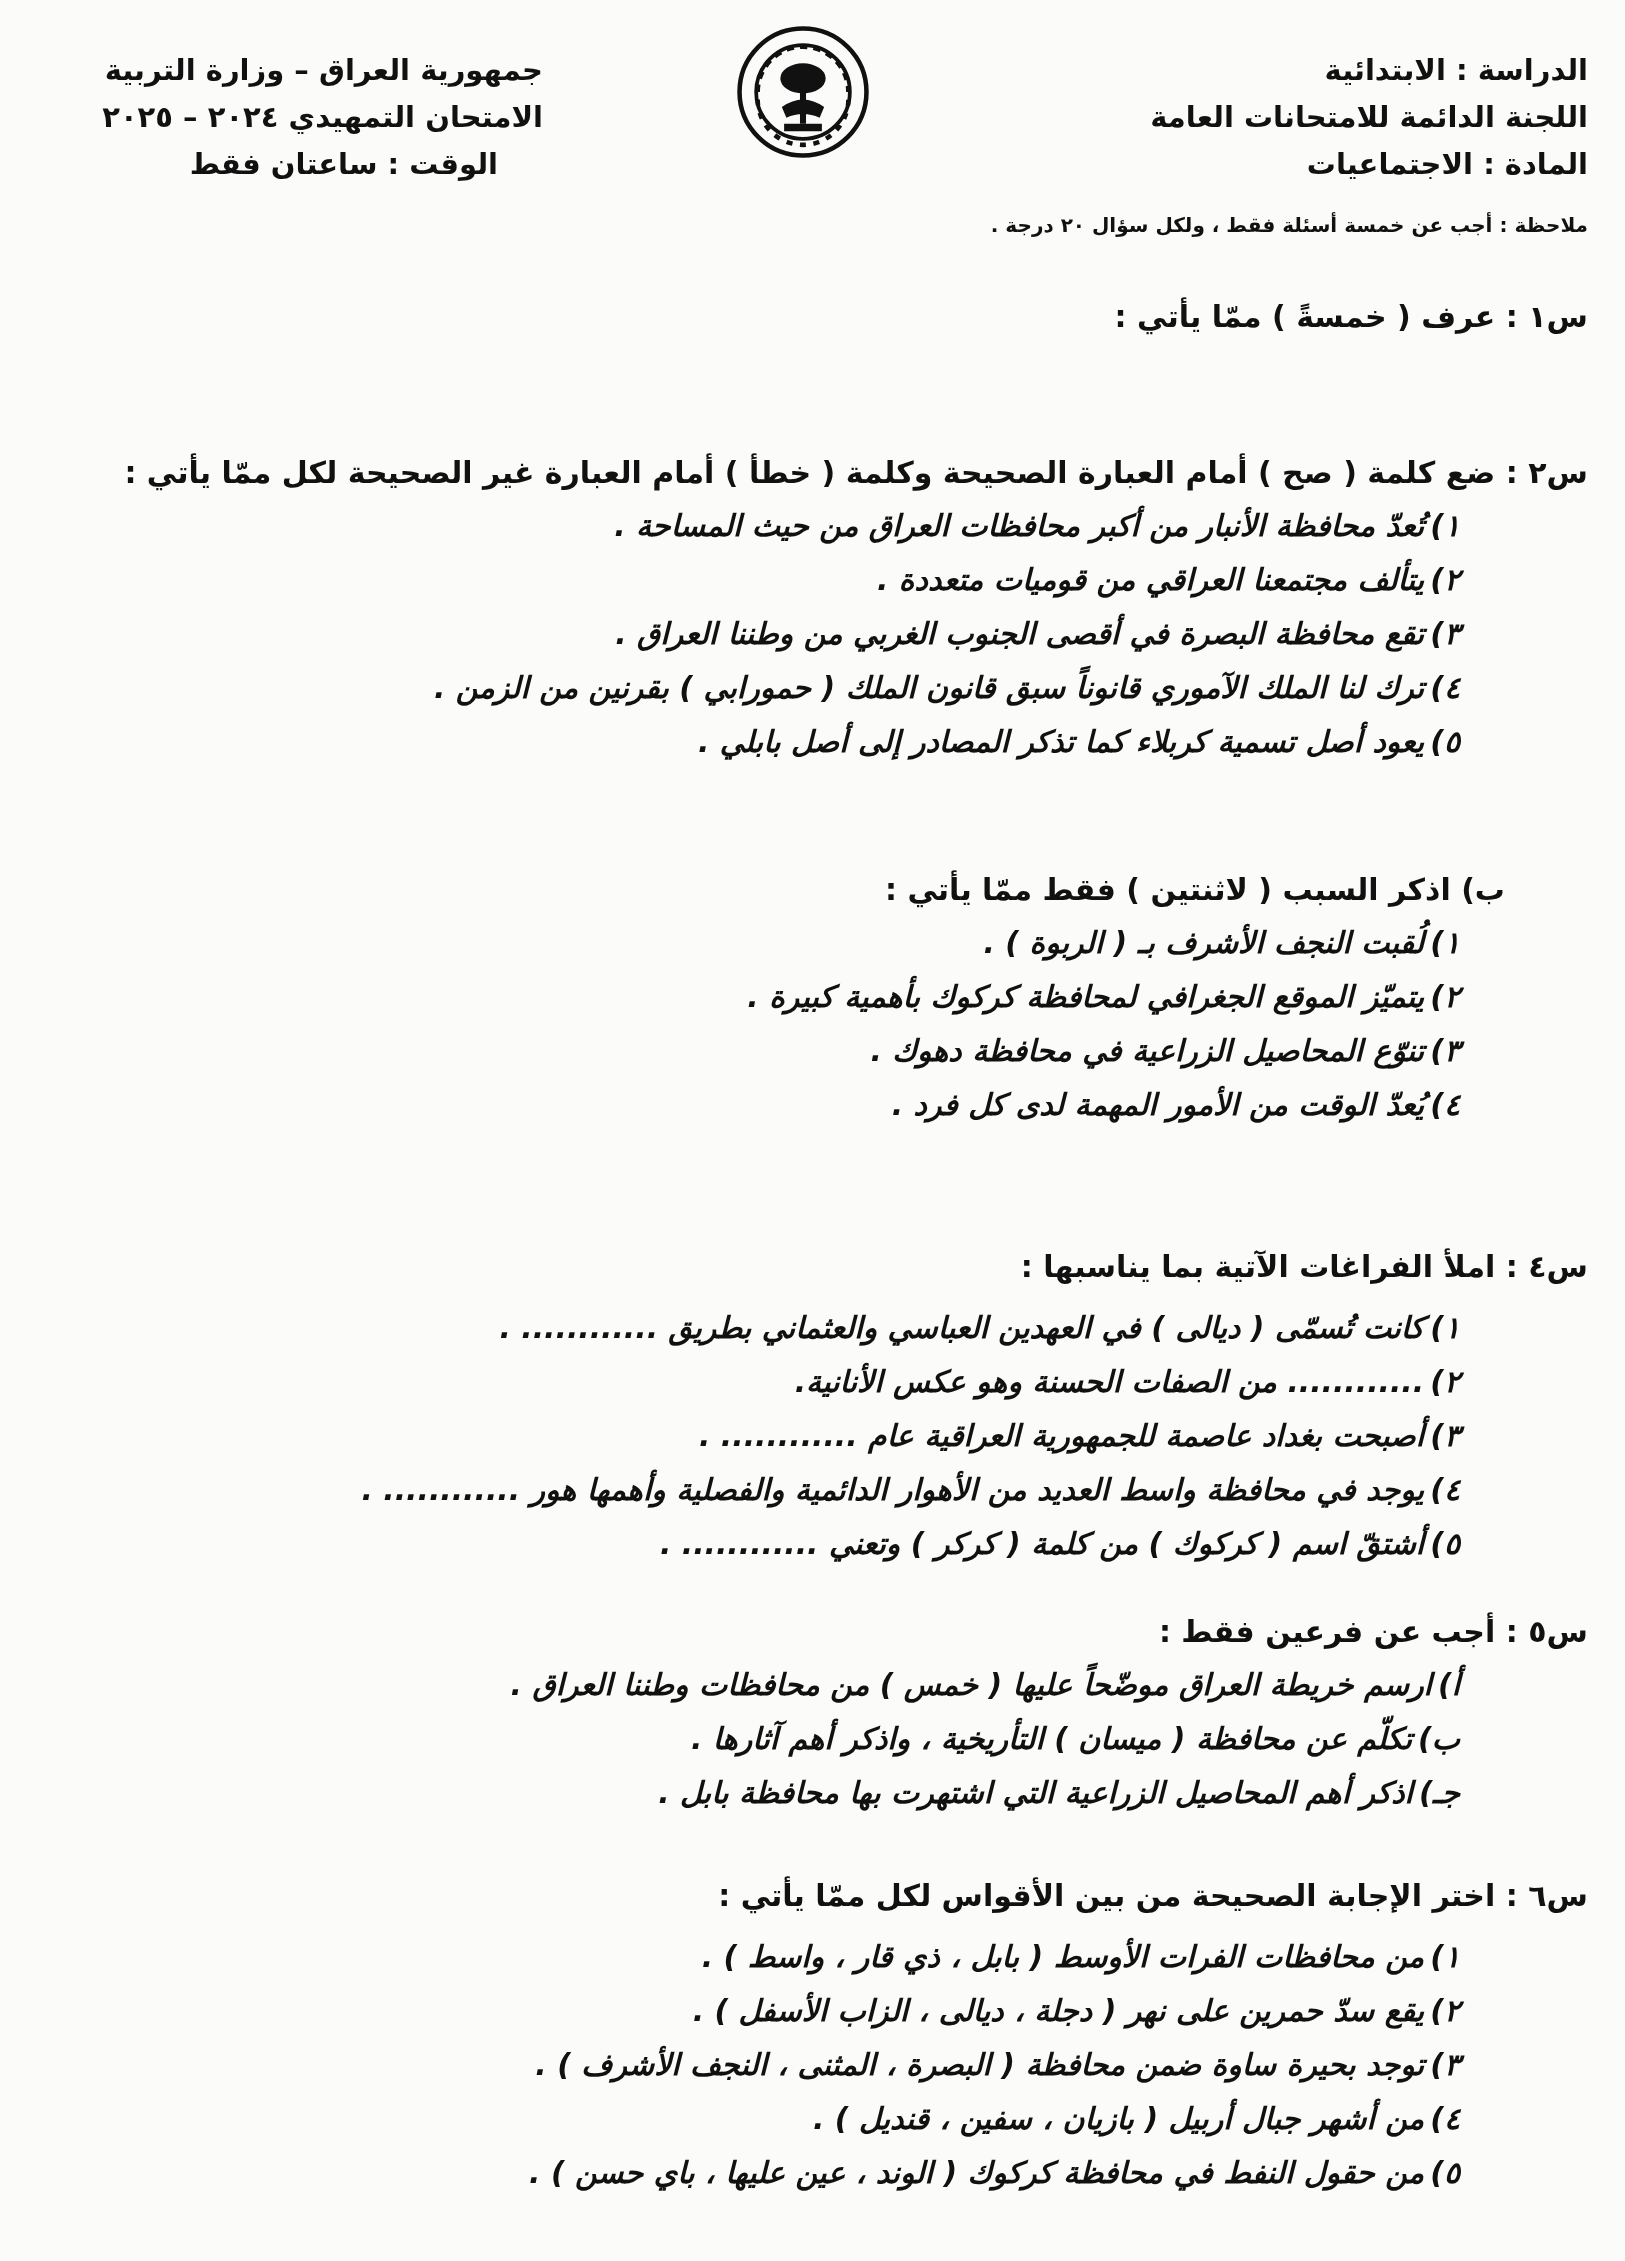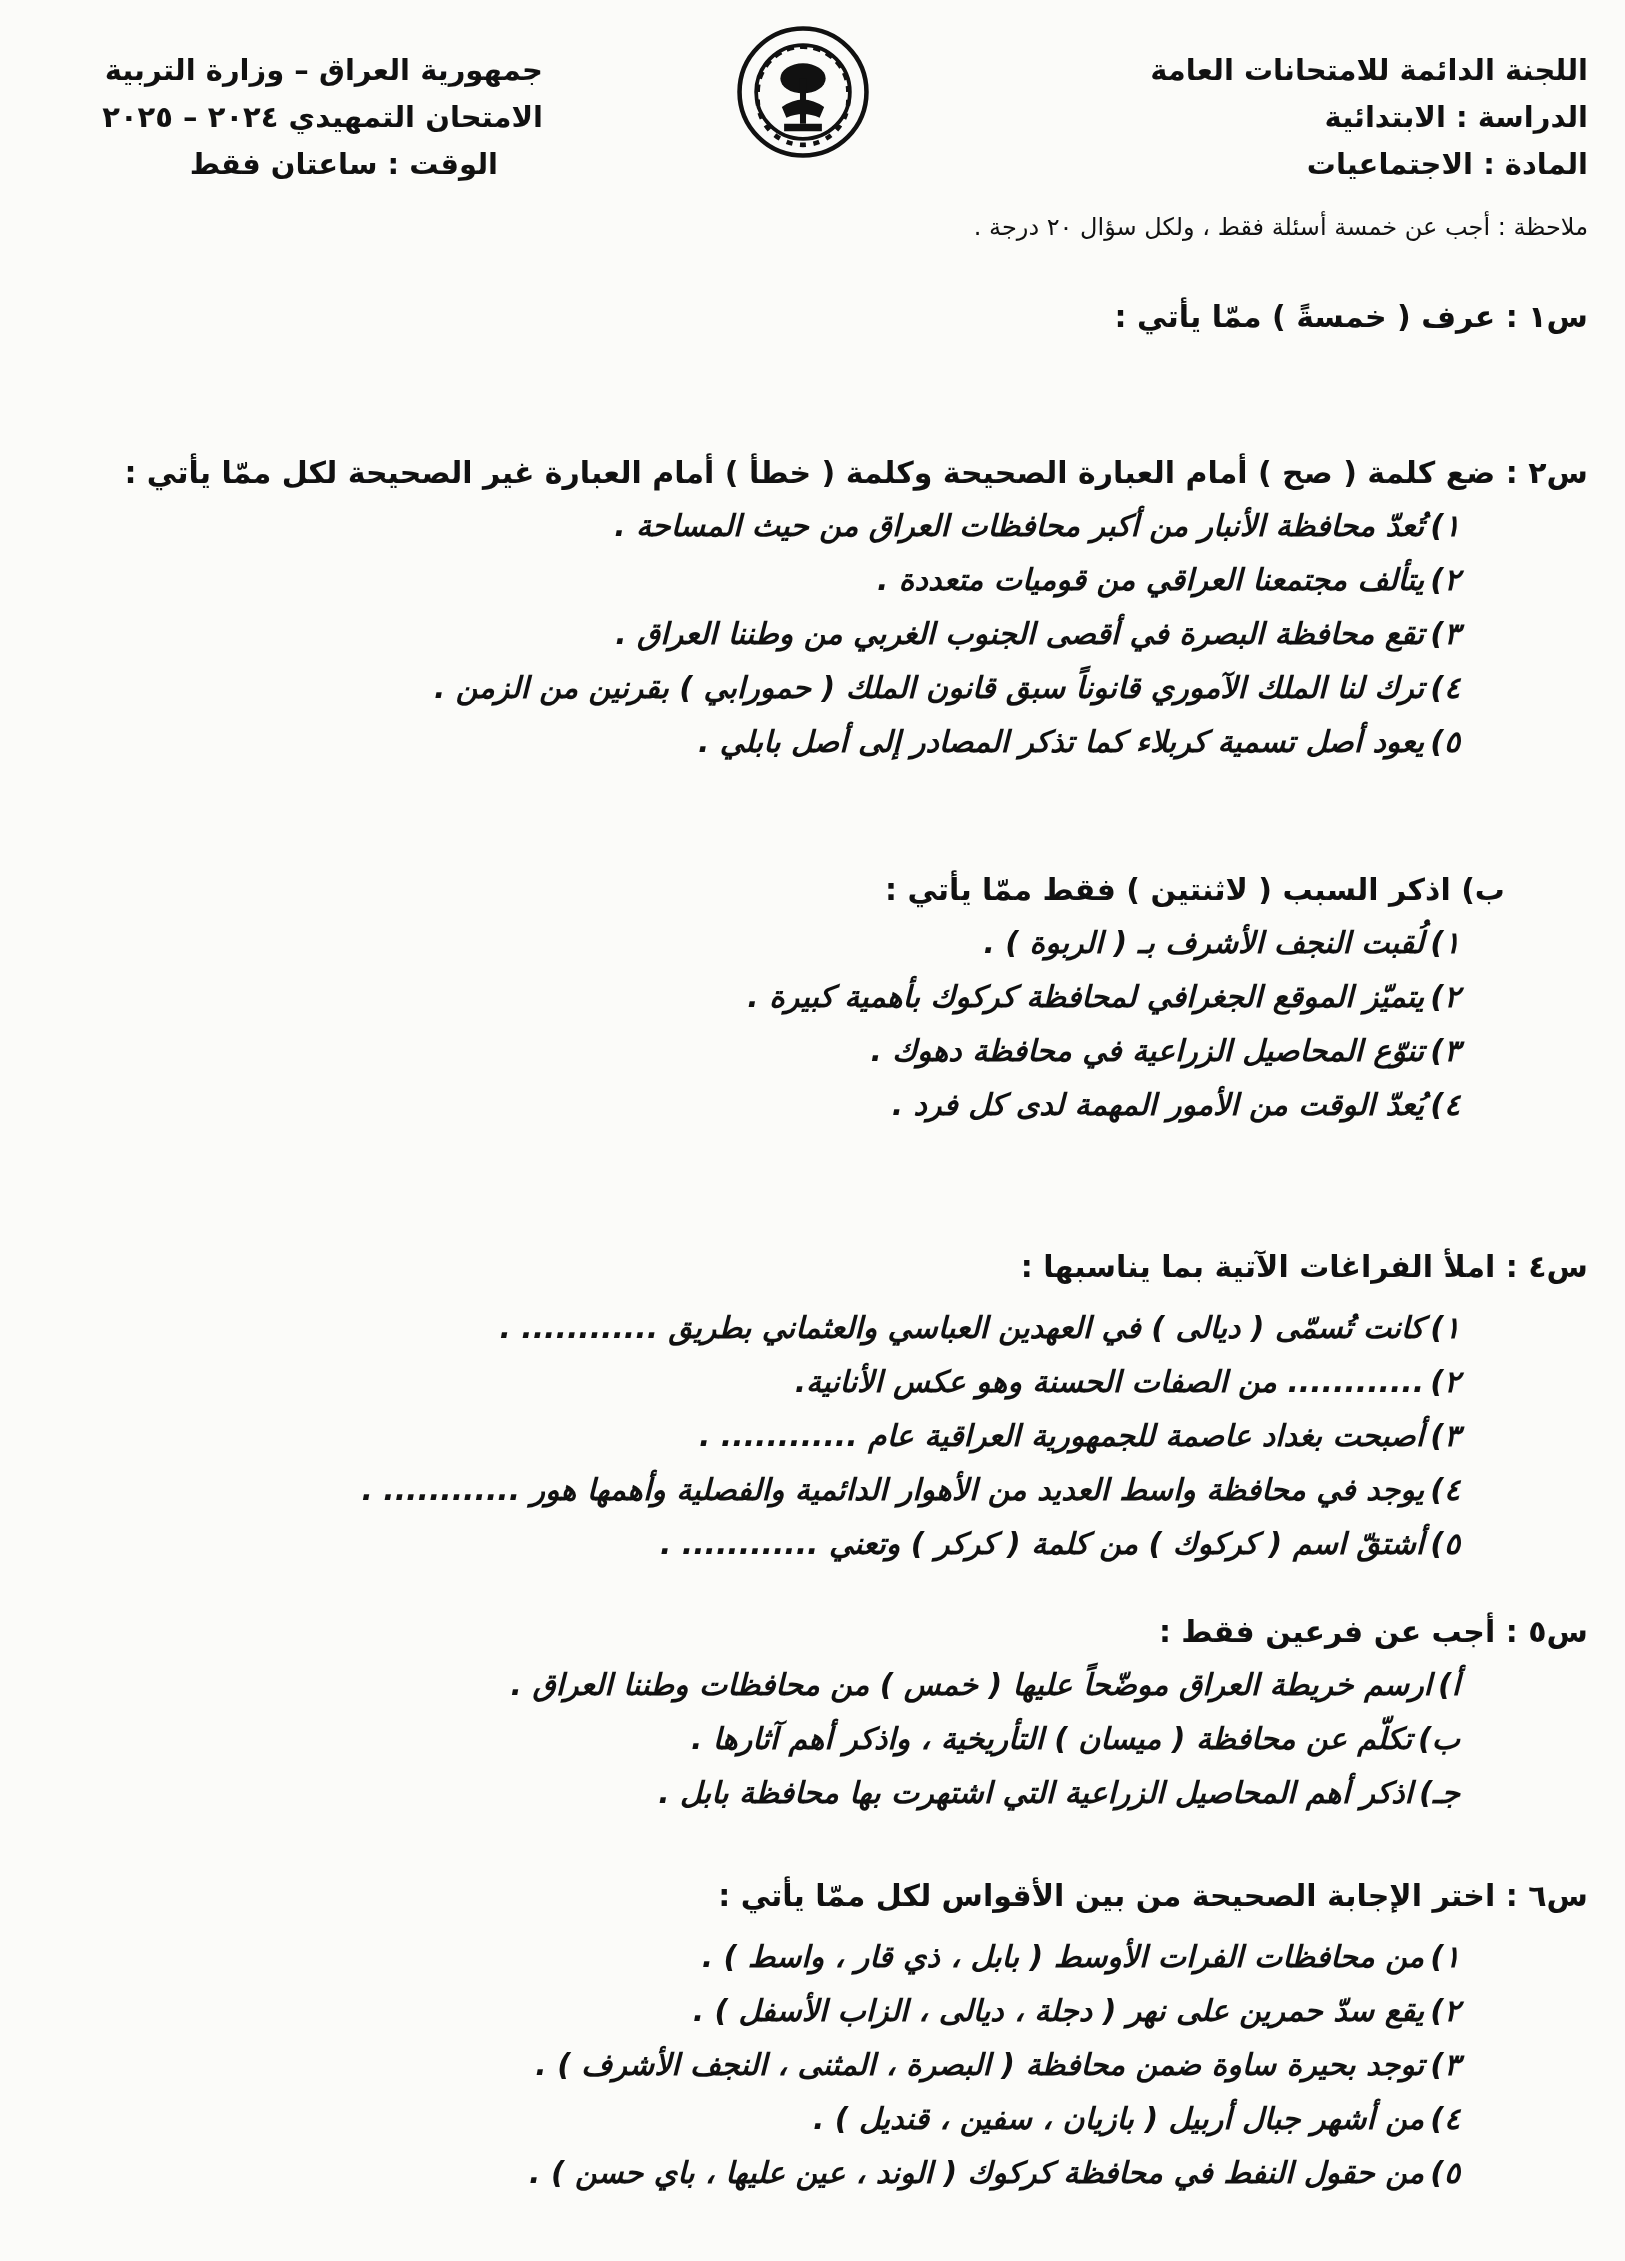--- a/index.html
+++ b/index.html
@@ -11,39 +11,39 @@
     position: relative;
   }
   .page { position: absolute; inset: 0; }
   .hdr-right { position: absolute; right: 38px; top: 47px; width: 528px; text-align: right; }
   .hdr-left { position: absolute; left: 30px; top: 47px; width: 528px; text-align: center; }
   .hdr-line { font-size: 29px; font-weight: bold; line-height: 47px; white-space: nowrap; }
   .hdr-left .hdr-line { text-align: right; padding-right: 15px; }
   .hdr-left .hdr-line.time { padding-right: 60px; }
   .emblem { position: absolute; left: 735px; top: 24px; width: 136px; height: 136px; }
 
-  .note { position: absolute; right: 38px; top: 213px; font-size: 24px; font-weight: normal; white-space: nowrap; }
+  .note { position: absolute; right: 38px; top: 213px; font-size: 20px; font-weight: bold; white-space: nowrap; }
 
   .q { position: absolute; right: 38px; left: 22.6px; }
   .q-title { font-size: 30px; font-weight: bold; white-space: nowrap; line-height: 53px; }
   .q-title .qn { margin-left: 10.6px; }
   .items { margin-right: 128px; font-style: italic; }
   .item { font-size: 30px; font-weight: bold; line-height: 54px; white-space: nowrap; }
   .item .num { margin-left: 6px; }
   .terms { font-size: 30px; font-weight: bold; white-space: nowrap; margin-right: 22.6px; line-height: 53px; }
   .sub { margin-right: 45px; }
 </style>
 </head>
 <body>
 
 <div class="page">
 
   <div class="hdr-right">
+    <div class="hdr-line">الدراسة : الابتدائية</div>
     <div class="hdr-line">اللجنة الدائمة للامتحانات العامة</div>
-    <div class="hdr-line">الدراسة : الابتدائية</div>
     <div class="hdr-line">المادة : الاجتماعيات</div>
   </div>
 
   <div class="emblem">
     <svg width="136" height="136" viewBox="0 0 180 180">
       <circle cx="90" cy="90" r="84" fill="none" stroke="#111" stroke-width="6"></circle>
       <circle cx="90" cy="90" r="62" fill="none" stroke="#111" stroke-width="5"></circle>
       <path d="M30 90 a60 60 0 0 1 120 0" fill="none" stroke="#111" stroke-width="6" stroke-dasharray="10 8"></path>
       <path d="M30 100 a60 60 0 0 0 120 0" fill="none" stroke="#111" stroke-width="6" stroke-dasharray="8 10"></path>
       <ellipse cx="90" cy="72" rx="30" ry="20" fill="#111"></ellipse>

